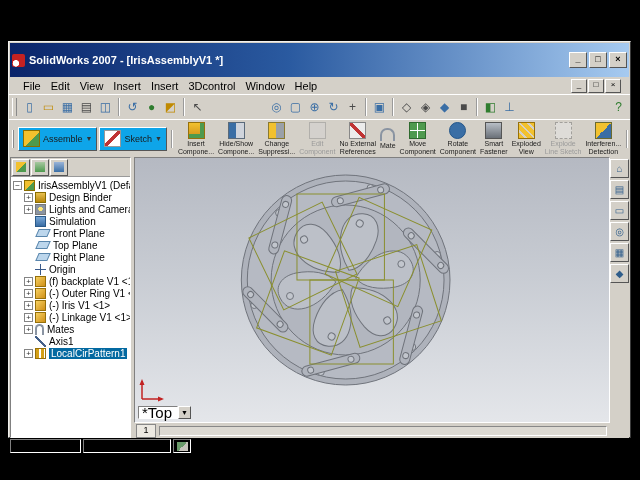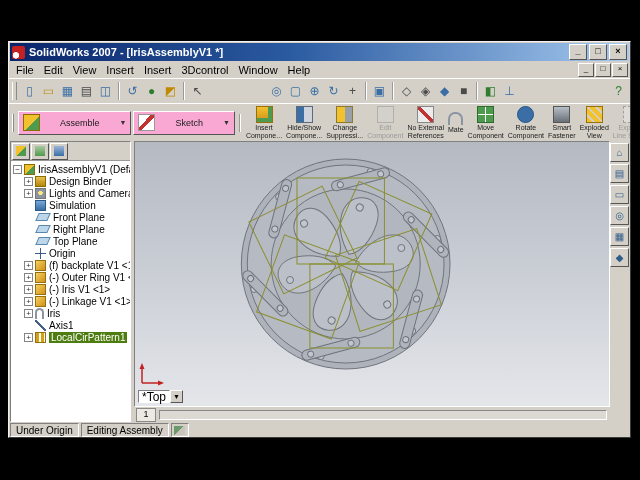--- a/index.html
+++ b/index.html
@@ -5,50 +5,50 @@
   html,body{margin:0;padding:0}
   body{width:640px;height:480px;background:#000;position:relative;overflow:hidden;
        font-family:"Liberation Sans",sans-serif;-webkit-font-smoothing:antialiased}
 
   .window{position:absolute;left:8px;top:41px;width:623px;height:397px;background:#d4d0c8;
           border-top:1px solid #f2f1ee;border-left:1px solid #f2f1ee;
           border-right:1px solid #3c3c3c;border-bottom:1px solid #3c3c3c;box-sizing:border-box}
 
   
   .titlebar{height:18px;margin:1px 1px 0 1px;background:linear-gradient(90deg,#0a246a 0%,#2a5aa0 45%,#a6caf0 100%);
-            display:flex;align-items:center;padding:0 2px;color:#fff;font-size:11px;font-weight:bold}
+            display:flex;align-items:center;padding:8px 2px;color:#fff;font-size:11px;font-weight:bold}
   .sw-logo{width:13px;height:13px;flex:none;margin-right:4px;border-radius:2px;background:#c42222;
            background-image:radial-gradient(circle at 30% 72%,#fff 0 3px,transparent 3.5px)}
   .title-text{flex:1;white-space:nowrap;overflow:hidden}
   .title-buttons{display:flex;gap:2px}
   .tbtn{width:16px;height:14px;background:#d4d0c8;border:1px solid;border-color:#fff #555 #555 #fff;
         color:#000;font-size:9px;line-height:12px;text-align:center}
 
   
-  .menubar{height:17px;display:flex;align-items:center;font-size:11px;color:#000;padding:0 2px}
+  .menubar{height:17px;display:flex;align-items:center;font-size:11px;color:#000;padding:0 9px}
   .menu-item{padding:1px 5px}
   .mb-fill{flex:1}
   .cbtn{width:14px;height:12px;background:#d4d0c8;border:1px solid;border-color:#fff #555 #555 #fff;
         font-size:8px;line-height:10px;text-align:center;margin-left:1px}
 
   
   .tb1{height:24px;border-top:1px solid #fff;display:flex;align-items:center;padding:0 2px}
   .grip{width:3px;height:18px;border-left:1px solid #fff;border-right:1px solid #8a8a8a;margin:0 3px 0 1px}
   .tbi{width:19px;height:19px;display:flex;align-items:center;justify-content:center;font-size:12px}
   .sep{width:0;height:18px;border-left:1px solid #9a9a9a;border-right:1px solid #fff;margin:0 3px}
   .sp60{width:60px}.spfill{flex:1}
   .cb{color:#3a6ea5}.cy{color:#c08a00}.cg{color:#2f7d2f}.ck{color:#4a4a4a}
 
   .tb2{height:37px;border-top:1px solid #fff;display:flex;align-items:center;padding:0 2px;overflow:hidden}
   .abtn{display:flex;flex-direction:column;align-items:center;justify-content:center;
         padding:0 2px;font-size:7px;line-height:8px;color:#1a1a1a;text-align:center;flex:none}
   .abtn.disabled{color:#9a9a9a}
   .abtn.disabled .icon16{opacity:.45;filter:grayscale(1)}
-  .abtn-big{display:flex;align-items:center;gap:20px;border:1px solid;border-color:#fff #555 #555 #fff;
-            background:#f9a8d4;padding:2px 4px;font-size:9px;color:#1a1a1a;margin:0 1px;flex:none}
+  .abtn-big{display:flex;align-items:center;gap:3px;border:1px solid;border-color:#fff #555 #555 #fff;
+            background:#0ea5e9;padding:2px 4px;font-size:9px;color:#1a1a1a;margin:0 1px;flex:none}
   .dd{font-size:7px;color:#333}
   .icon16{width:15px;height:15px;margin-bottom:1px;flex:none}
   .ic-assemble{background:linear-gradient(135deg,#f2c12e 55%,#4e9a4e 55%);border:1px solid #8a6d00}
   .ic-sketch{background:#fff;border:1px solid #999;background-image:linear-gradient(135deg,transparent 40%,#c03333 40%,#c03333 58%,transparent 58%)}
   .ic-insert{background:linear-gradient(180deg,#f2c12e,#d09018);border:1px solid #96700a;box-shadow:inset -4px -4px 0 #4e9a4e}
   .ic-hideshow{background:linear-gradient(90deg,#3a6ea5 50%,#cfd4dc 50%);border:1px solid #5a6a7a}
   .ic-suppress{background:linear-gradient(90deg,#f2c12e 50%,#9aa0a8 50%);border:1px solid #8a7a30}
   .ic-editcomp{background:#cfd4dc;border:1px solid #888}
   .ic-noext{background:#ececec;border:1px solid #888;background-image:linear-gradient(45deg,transparent 42%,#c03333 42%,#c03333 58%,transparent 58%)}
   .ic-mate{background:transparent;border:2px solid #8a94a2;border-bottom:none;border-radius:7px 7px 0 0;height:13px;box-sizing:border-box}
@@ -85,32 +85,32 @@
   .ti-sim{background:linear-gradient(180deg,#7aa8d8,#3a6ea5);border:1px solid #2a5a8a}
   .ti-plane{width:12px;height:8px;background:#bcd6ec;border:1px solid #5a86ac;transform:skewX(-24deg);margin:0 4px 0 2px}
   .ti-origin{position:relative}
   .ti-origin::before{content:"";position:absolute;left:5px;top:0;width:1px;height:11px;background:#3a5a8a}
   .ti-origin::after{content:"";position:absolute;top:5px;left:0;height:1px;width:11px;background:#3a5a8a}
   .ti-part{background:linear-gradient(135deg,#f6d060,#d09018);border:1px solid #96700a}
   .ti-mates{width:9px;border:2px solid #8a94a2;border-bottom:none;border-radius:5px 5px 0 0;background:transparent}
   .ti-axis{background:linear-gradient(45deg,transparent 44%,#44608a 44%,#44608a 56%,transparent 56%)}
   .ti-pattern{background:repeating-linear-gradient(90deg,#d4a017 0 3px,#fff 3px 5px);border:1px solid #96700a}
   .tlabel{overflow:hidden}
-  .tlabel.sel{background:#4d7c0f;color:#fff;padding:0 2px}
+  .tlabel.sel{background:#0369a1;color:#fff;padding:0 2px}
 
   .splitter{width:3px;background:#d4d0c8}
 
   .view-col{flex:1;display:flex;flex-direction:column;min-width:0}
   .viewport{flex:1;position:relative;border:1px solid;border-color:#808080 #fff #fff #808080;
             background:linear-gradient(180deg,#b5b9c2 0%,#c8ccd3 45%,#e4e6ea 100%);overflow:hidden}
   .viewport svg.model{position:absolute;left:0;top:0;width:100%;height:100%}
   .triad{position:absolute;left:2px;bottom:18px}
   .view-combo{position:absolute;left:3px;bottom:3px;display:flex}
-  .vc-text{width:32px;height:13px;background:#fff;border:1px solid;border-color:#808080 #fff #fff #808080;
-           font-size:12px;line-height:12px;padding:0 3px;box-sizing:border-box;color:#000}
+  .vc-text{width:40px;height:13px;background:#fff;border:1px solid;border-color:#808080 #fff #fff #808080;
+           font-size:15px;line-height:12px;padding:0 3px;box-sizing:border-box;color:#000}
   .vc-arrow{width:13px;height:13px;background:#d4d0c8;border:1px solid;border-color:#fff #555 #555 #fff;
             font-size:7px;line-height:12px;text-align:center;box-sizing:border-box}
   .frame-bar{height:15px;display:flex;align-items:center;background:#d4d0c8}
   .frame-tab{width:18px;height:12px;border:1px solid #888;background:#ece9e2;font-size:9px;
              text-align:center;line-height:11px;margin-left:2px}
   .groove{flex:1;height:8px;margin:0 3px;border:1px solid;border-color:#888 #fff #fff #888;background:#dcd9d2}
 
   .task-strip{width:19px;background:#d4d0c8;display:flex;flex-direction:column;align-items:center;
               padding-top:2px;gap:2px}
   .tsbtn{width:17px;height:17px;border:1px solid;border-color:#fff #555 #555 #fff;background:#d4d0c8;
@@ -300,26 +300,26 @@
           <span class="tlabel">Simulation</span>
         </div>
         <div class="trow ind">
           <span class="texp-sp"></span>
           <span class="ti ti-plane"></span>
           <span class="tlabel">Front Plane</span>
         </div>
         <div class="trow ind">
           <span class="texp-sp"></span>
           <span class="ti ti-plane"></span>
+          <span class="tlabel">Top Plane</span>
+        </div>
+        <div class="trow ind">
+          <span class="texp-sp"></span>
+          <span class="ti ti-plane"></span>
           <span class="tlabel">Right Plane</span>
-        </div>
-        <div class="trow ind">
-          <span class="texp-sp"></span>
-          <span class="ti ti-plane"></span>
-          <span class="tlabel">Top Plane</span>
         </div>
         <div class="trow ind">
           <span class="texp-sp"></span>
           <span class="ti ti-origin"></span>
           <span class="tlabel">Origin</span>
         </div>
         <div class="trow ind">
           <span class="texp">+</span>
           <span class="ti ti-part"></span>
           <span class="tlabel">(f) backplate V1 &lt;1&gt;</span>
@@ -335,21 +335,21 @@
           <span class="tlabel">(-) Iris V1 &lt;1&gt;</span>
         </div>
         <div class="trow ind">
           <span class="texp">+</span>
           <span class="ti ti-part"></span>
           <span class="tlabel">(-) Linkage V1 &lt;1&gt;</span>
         </div>
         <div class="trow ind">
           <span class="texp">+</span>
           <span class="ti ti-mates"></span>
-          <span class="tlabel">Iris</span>
+          <span class="tlabel">Mates</span>
         </div>
         <div class="trow ind">
           <span class="texp-sp"></span>
           <span class="ti ti-axis"></span>
           <span class="tlabel">Axis1</span>
         </div>
         <div class="trow ind">
           <span class="texp">+</span>
           <span class="ti ti-pattern"></span>
           <span class="tlabel sel">LocalCirPattern1</span>
@@ -479,20 +479,20 @@
       <span class="tsbtn">⌂</span>
       <span class="tsbtn">▤</span>
       <span class="tsbtn">▭</span>
       <span class="tsbtn">◎</span>
       <span class="tsbtn">▦</span>
       <span class="tsbtn">◆</span>
     </div>
   </div>
 
   <div class="statusbar">
-    <span class="sb-panel">Under Origin</span>
+    <span class="sb-panel">Under Binder</span>
     <span class="sb-panel">Editing Assembly</span>
     <span class="sb-panel sb-ico">
         <span class="sb-mini"></span>
       </span>
   </div>
 
 </div>
 
 </body></html>

